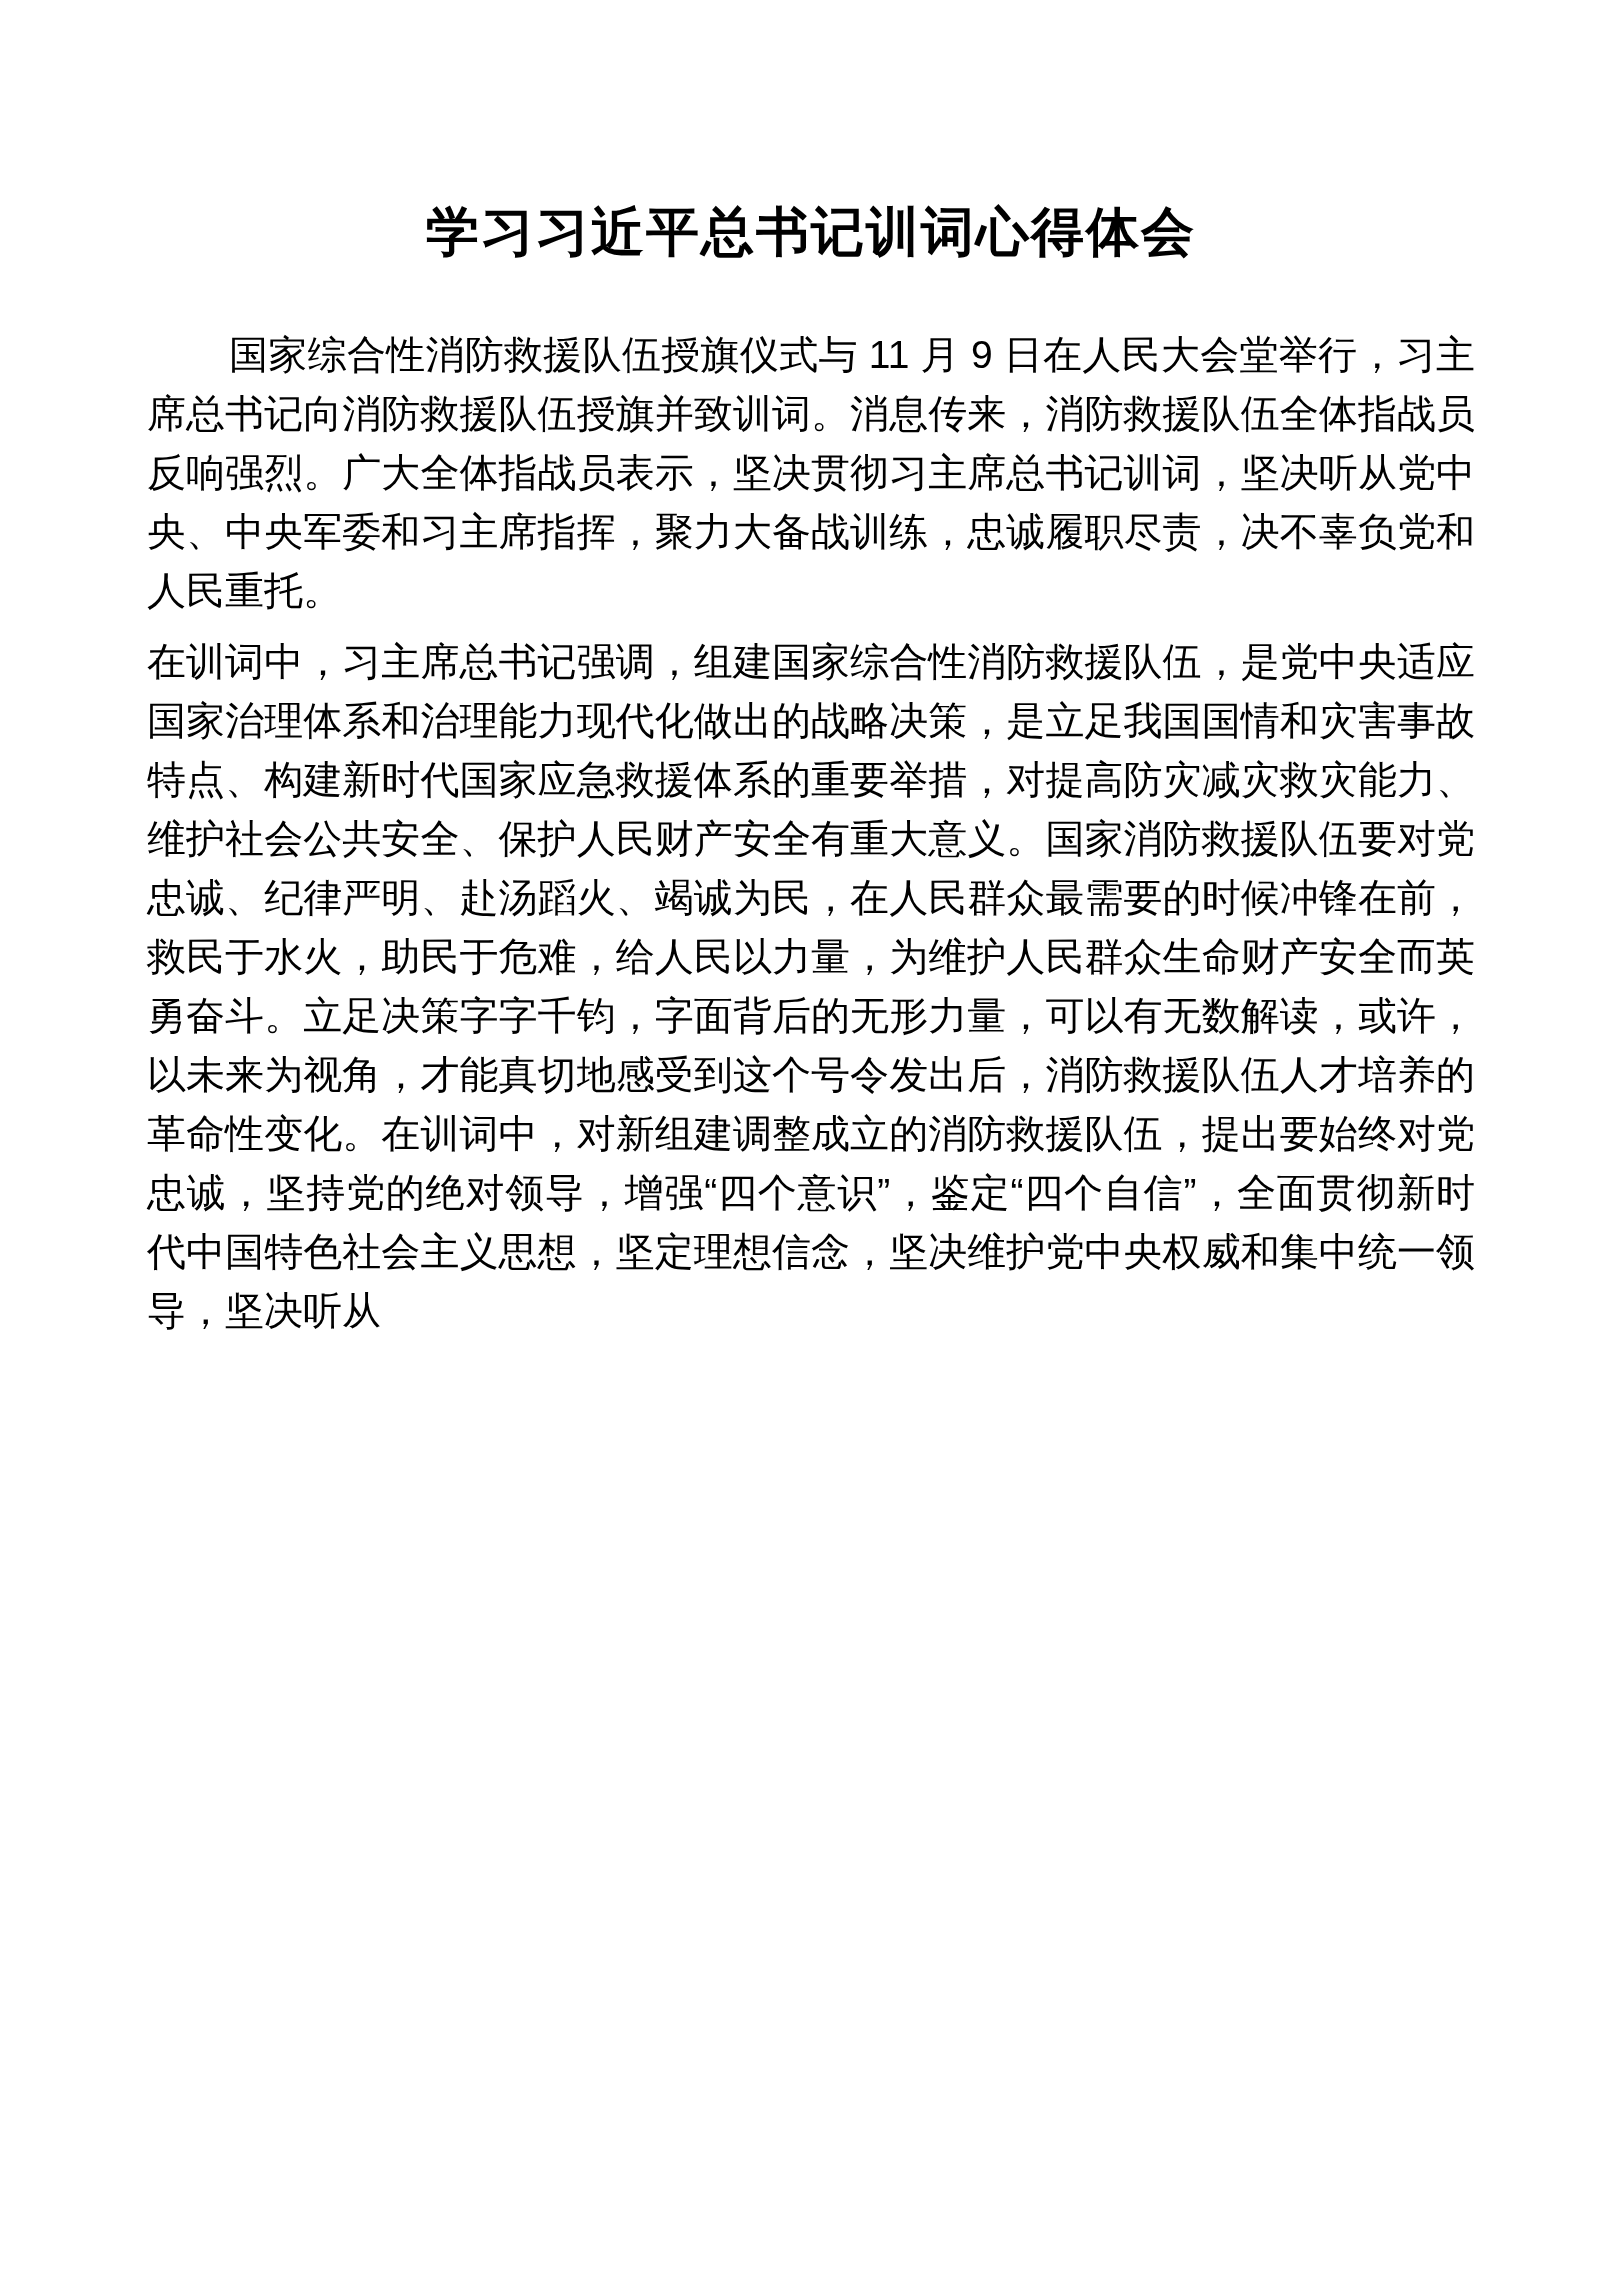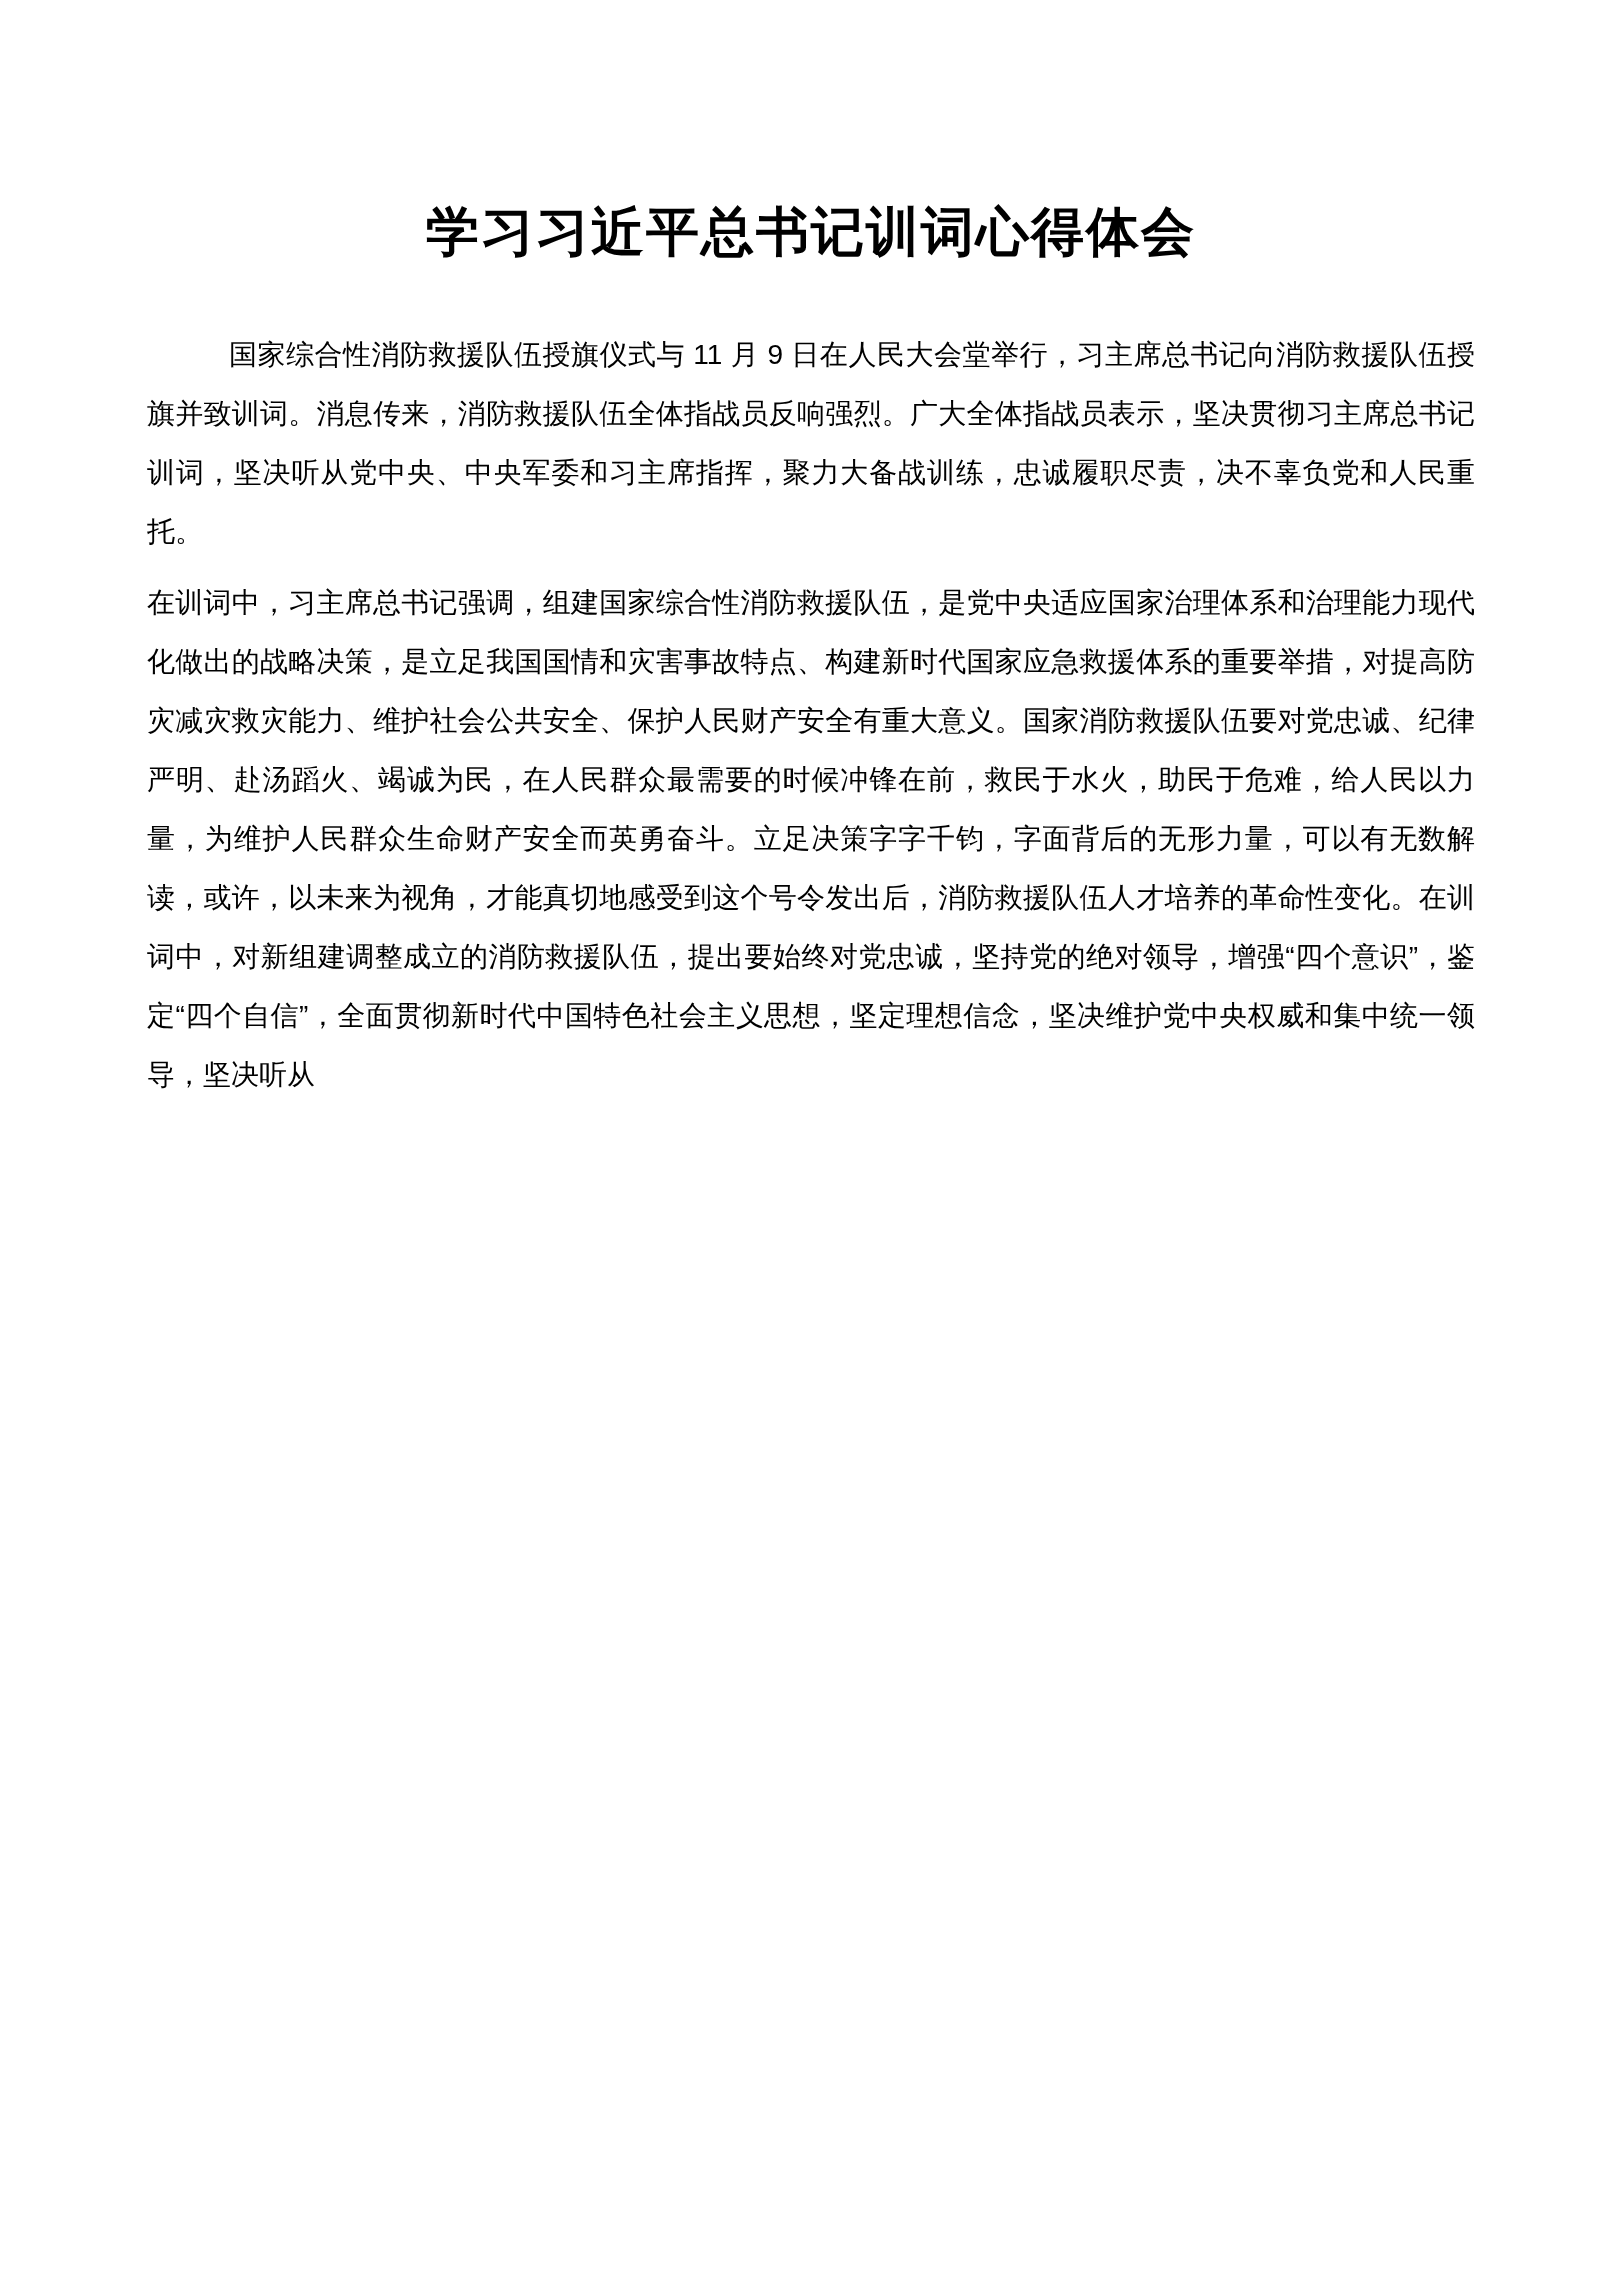--- a/index.html
+++ b/index.html
@@ -34,21 +34,21 @@
     font-size: 53px;
     font-weight: bold;
     letter-spacing: 2px;
     line-height: 1.2;
     padding-top: 200px;
     white-space: nowrap;
   }
   .para {
     margin: 0;
     padding: 0;
-    font-size: 28px;
+    font-size: 39px;
     line-height: 59px;
     text-align: justify;
     text-justify: inter-character;
     text-align-last: left;
     letter-spacing: 0px;
     word-break: break-all;
   }
   .para.indent {
     text-indent: 82px;
     margin-top: 61px;

